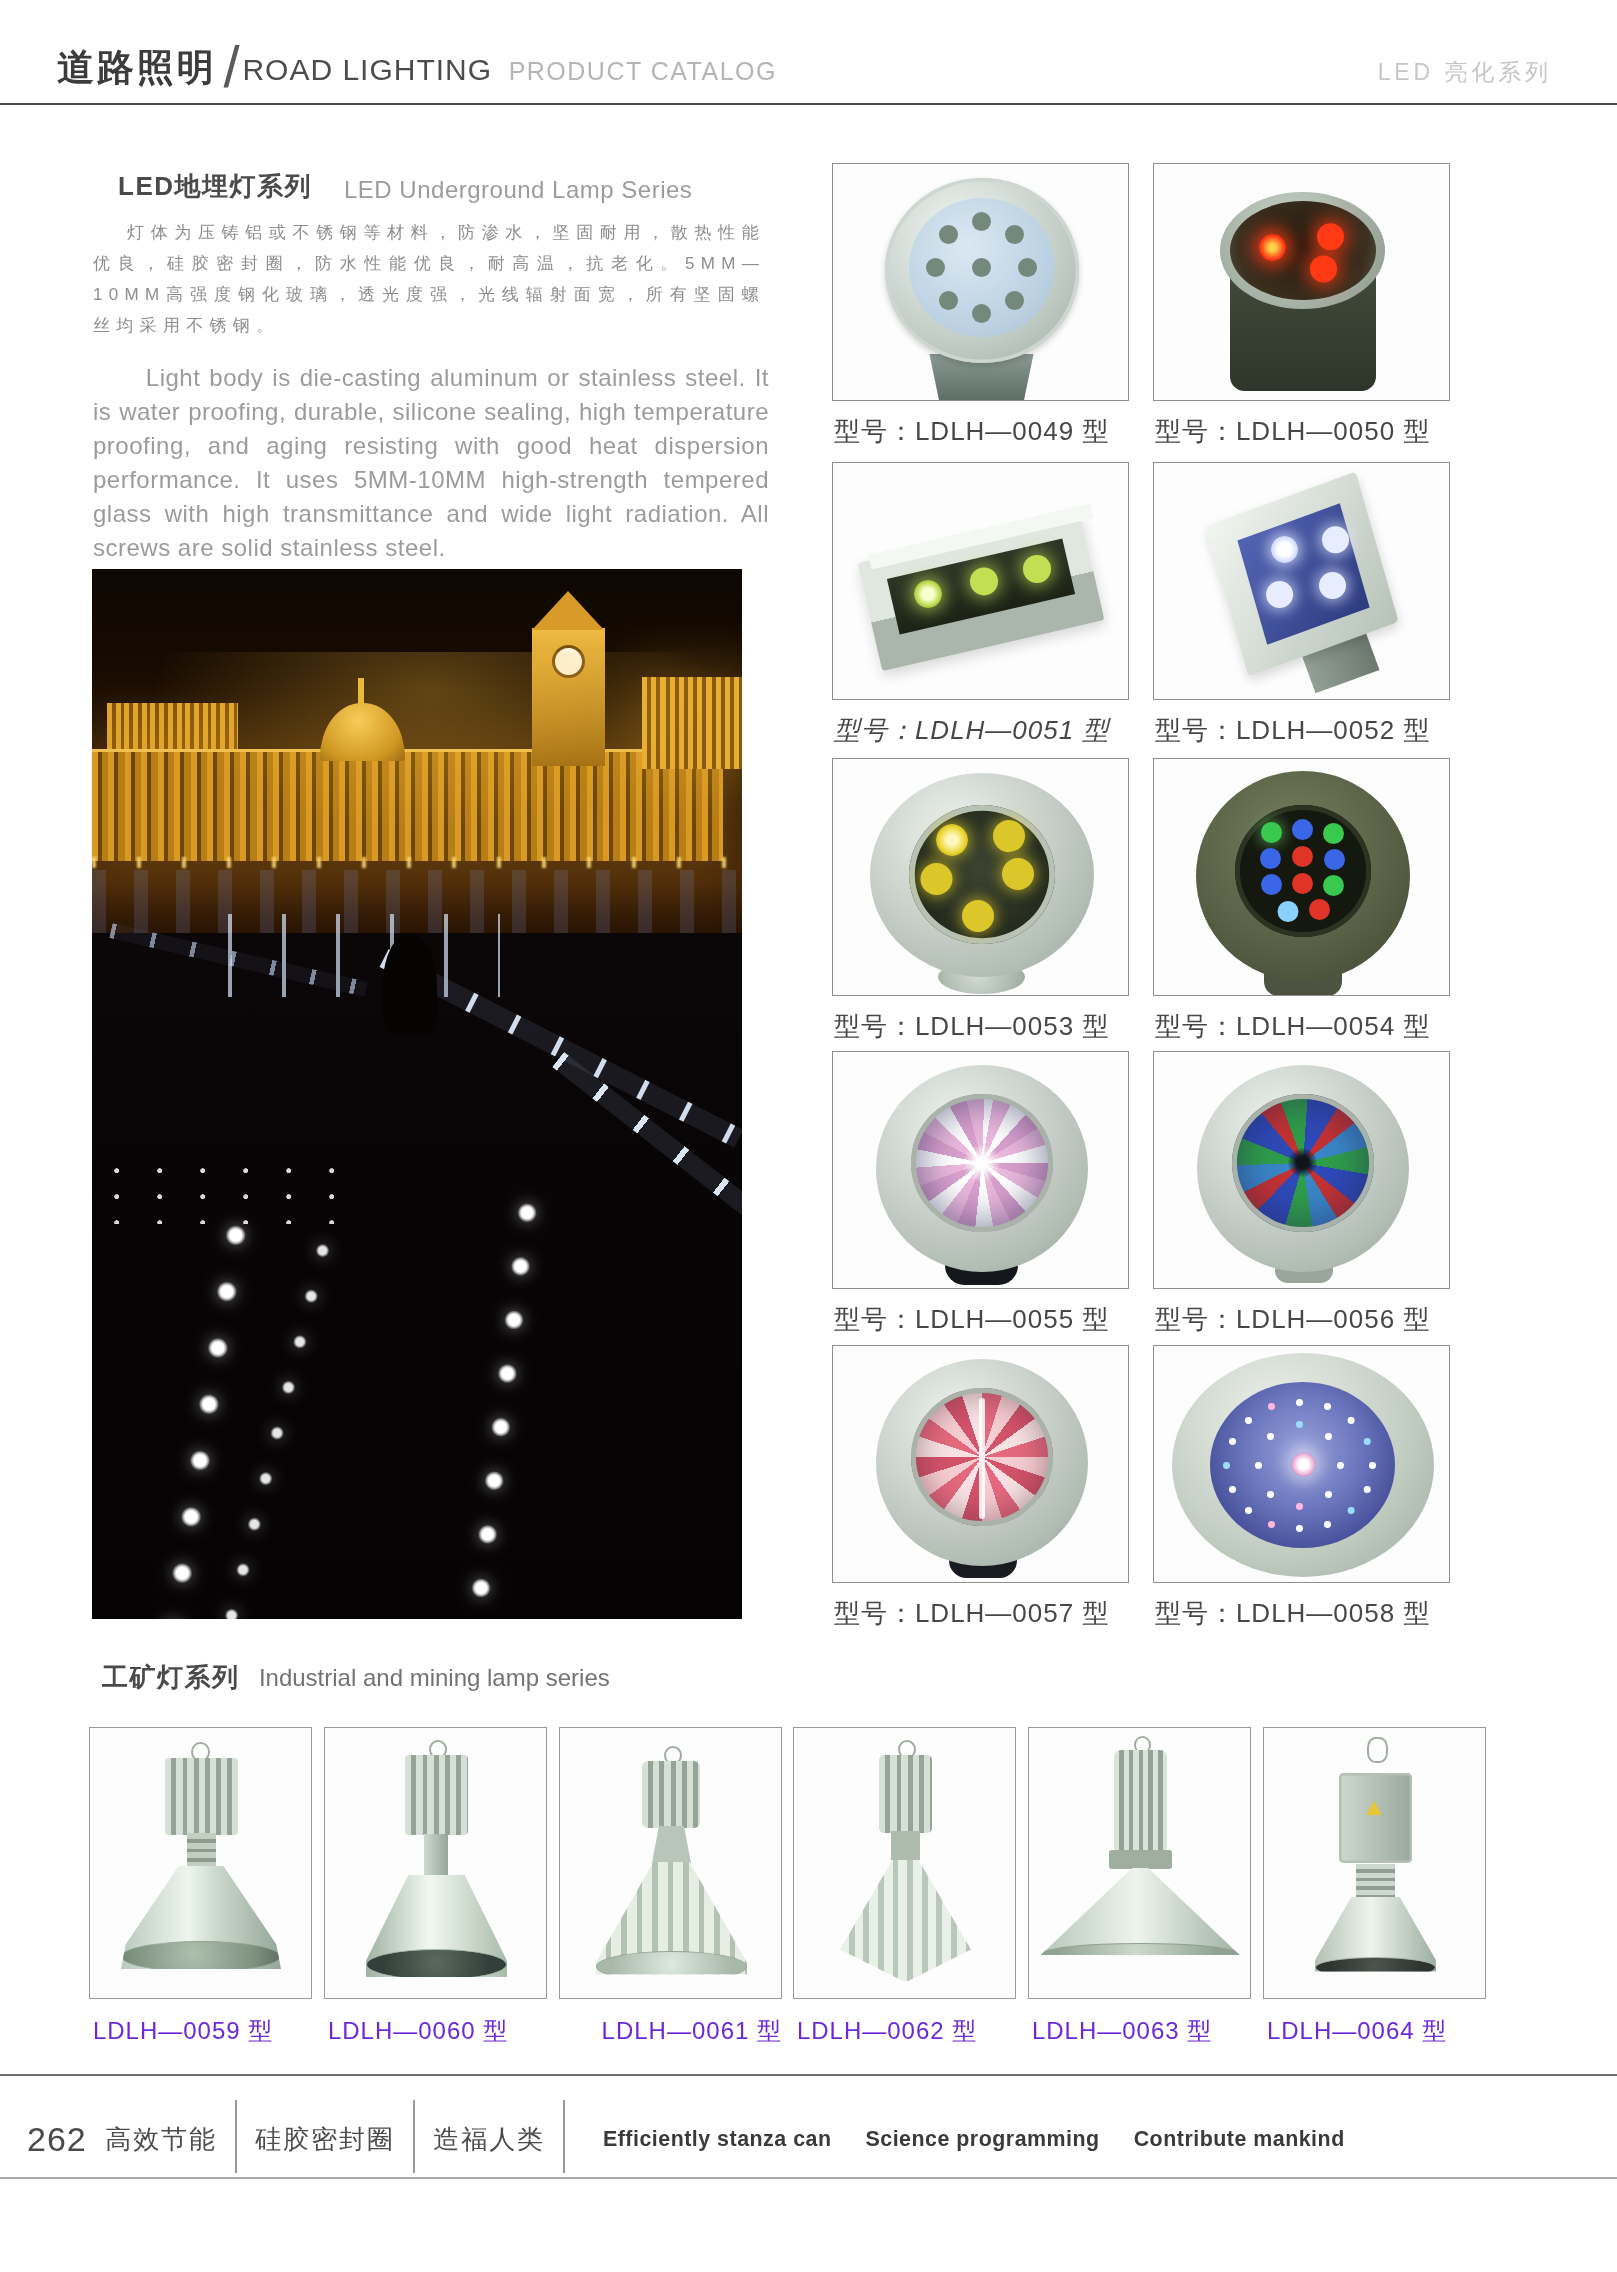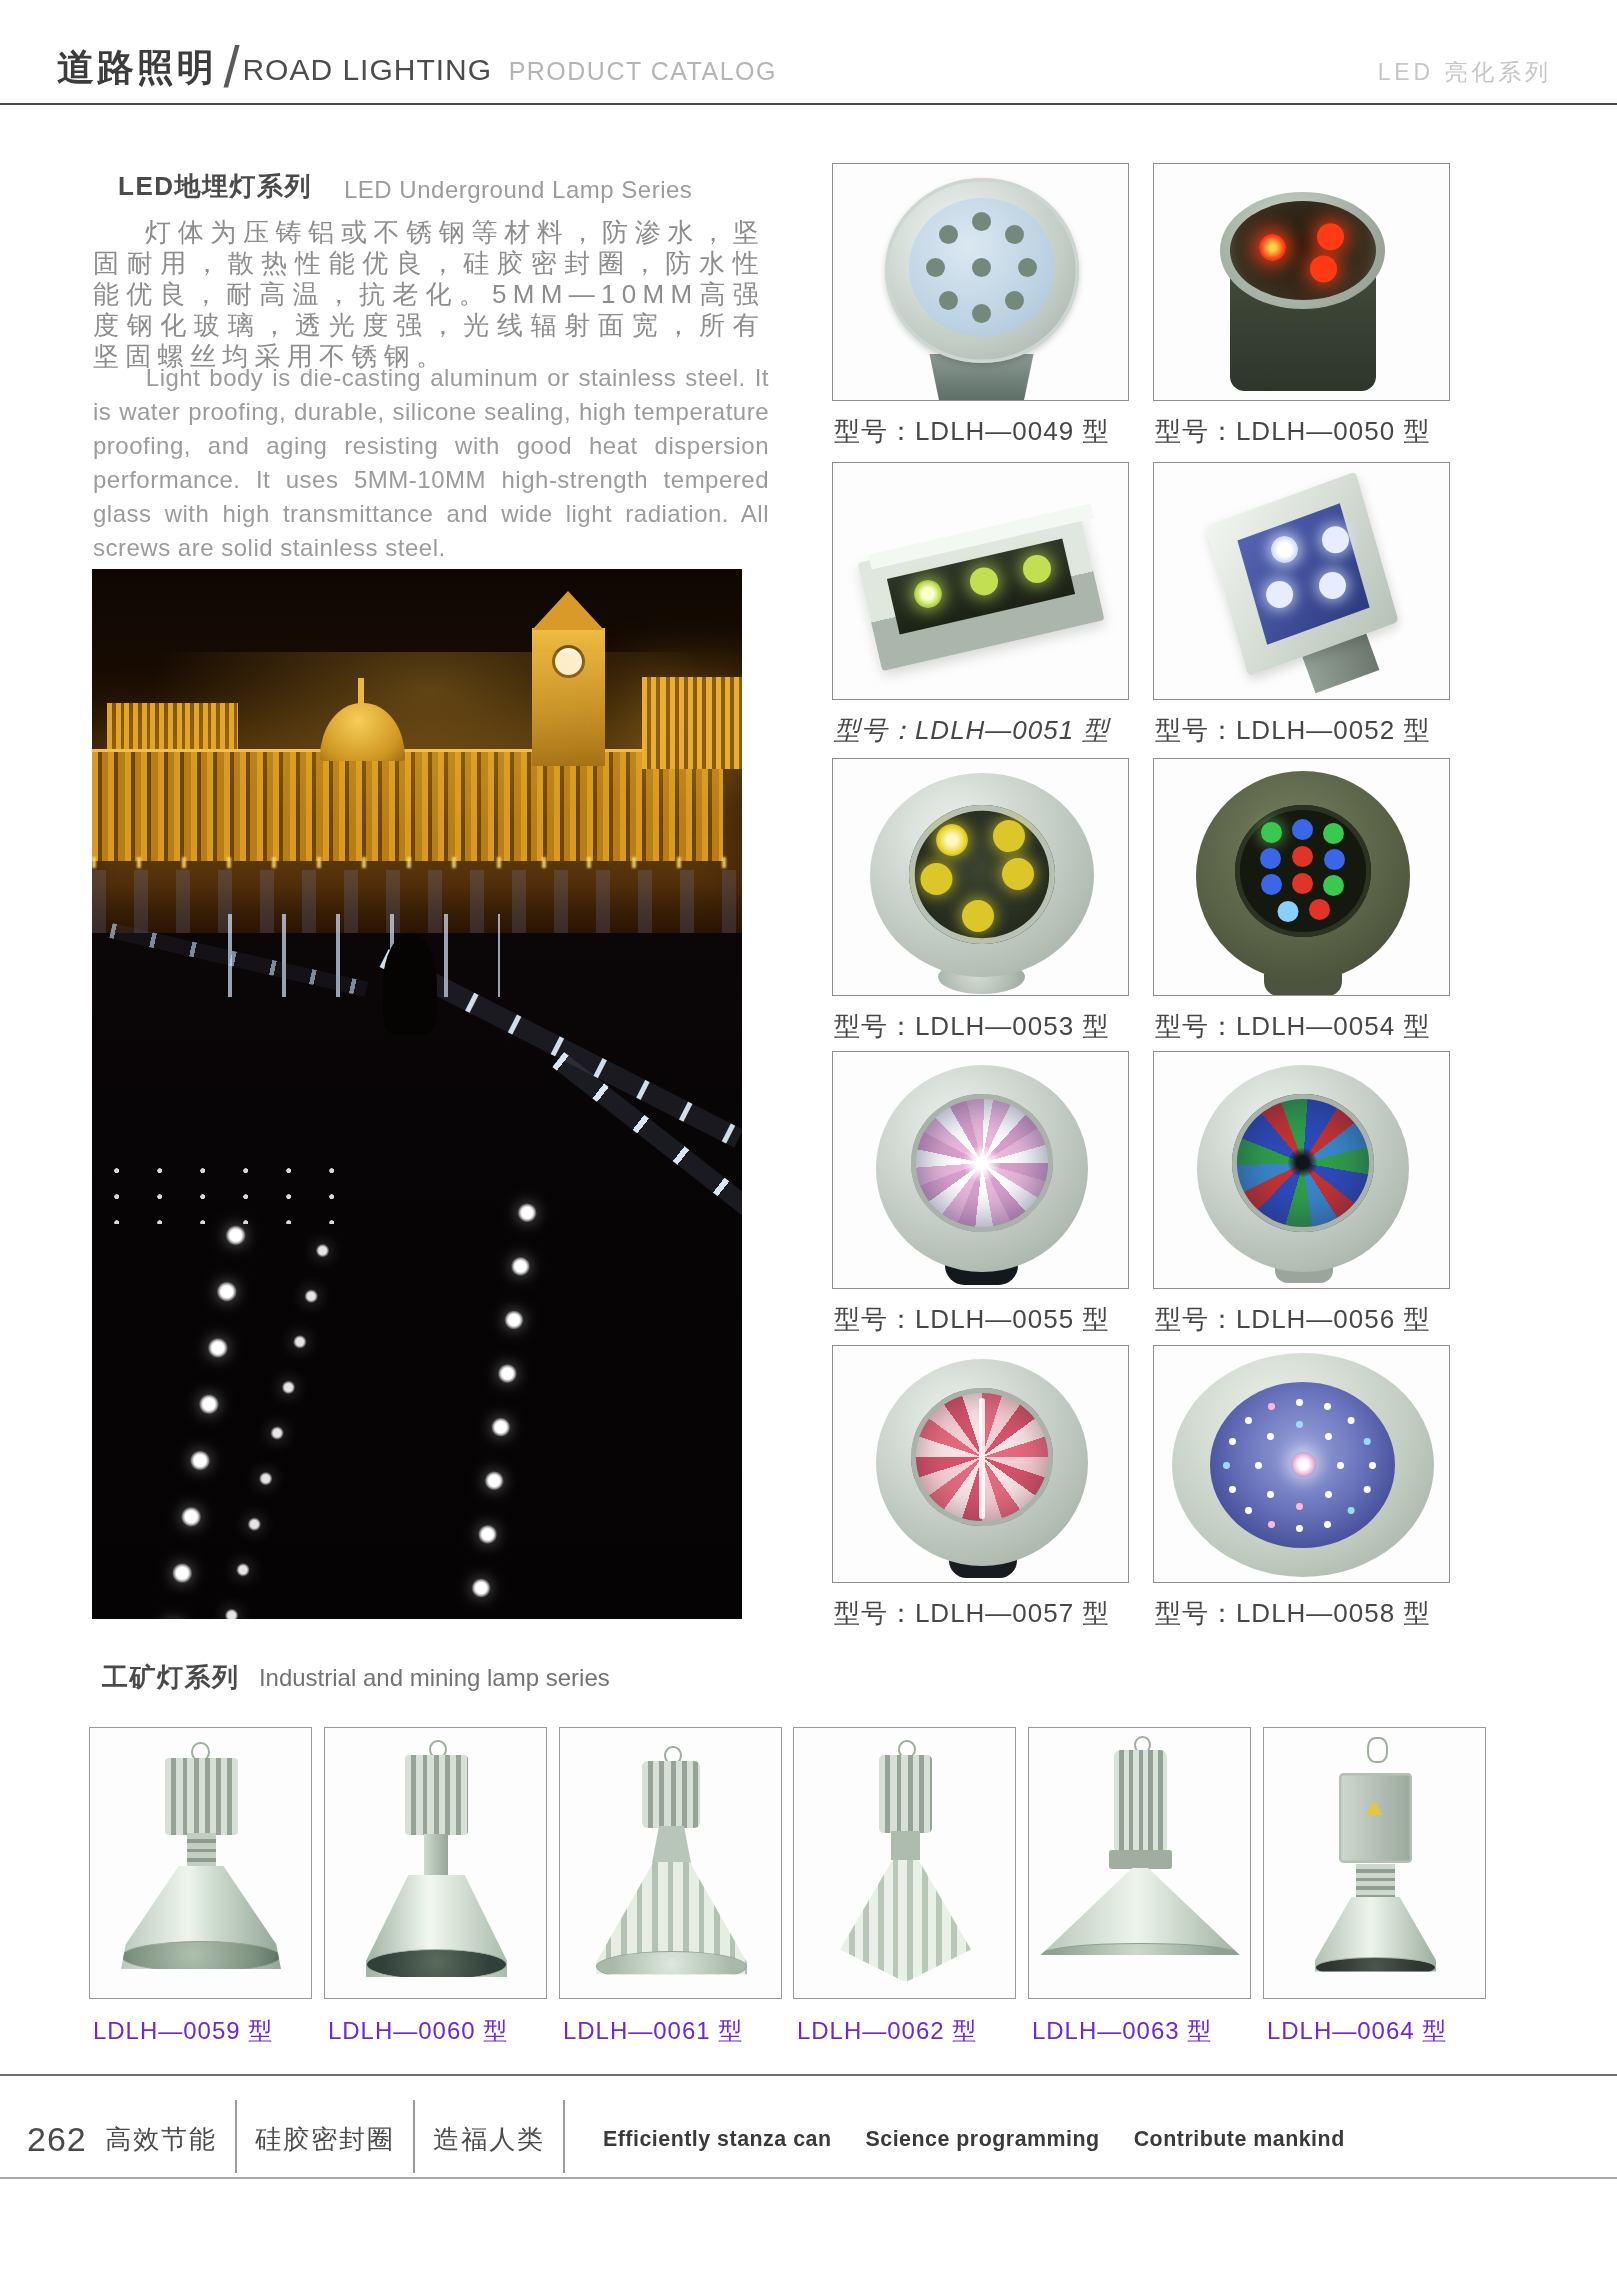--- a/index.html
+++ b/index.html
@@ -14,21 +14,21 @@
   .hdr-slash{font-size:58px;color:#5a5a5a;font-weight:300;line-height:.82;margin:0 2.9px 0 6.8px;transform:translateY(4.9px);}
   .hdr-en{font-size:30px;color:#4c4c4c;letter-spacing:1px;line-height:1;padding-bottom:1px;}
   .hdr-cat{font-size:25px;color:#b5b5b5;letter-spacing:1.5px;line-height:1;margin-left:16.5px;padding-bottom:1.9px;}
   .hdr-series{position:absolute;right:65px;top:57px;font-size:23px;color:#c6c6c6;letter-spacing:3.9px;}
   .hdr-line{position:absolute;left:0;top:103px;width:100%;height:2.4px;background:#4a4a4a;}
 
   
   .sec-title{position:absolute;left:118px;top:169px;display:flex;align-items:flex-end;}
   .sec-title .zh{font-size:26px;font-weight:700;color:#4a4a4a;letter-spacing:1.5px;}
   .sec-title .en{font-size:24px;color:#9c9c9c;margin-left:32px;letter-spacing:0.5px;}
-  .para-zh{position:absolute;left:93px;top:217px;width:672px;font-size:26px;line-height:31px;
+  .para-zh{position:absolute;left:93px;top:217px;width:672px;font-size:17px;line-height:31px;
            letter-spacing:6.3px;color:#8d8d8d;text-align:justify;text-indent:2em;}
   .para-en{position:absolute;left:93px;top:361px;width:676px;font-size:24px;line-height:34px;
            color:#9b9b9b;text-align:justify;text-indent:2.2em;letter-spacing:0.5px;}
 
   
   .hero{position:absolute;left:92px;top:569px;width:650px;height:1050px;background:#070402;overflow:hidden;}
   .sky{inset:0;background:linear-gradient(180deg,#0e0702 0%,#241103 22%,#3a1d06 30%,#1b0d04 38%,#0a0502 46%,#070402 100%);}
   .skyline{position:absolute;left:0;top:83px;right:0;height:209px;}
   .facade{left:0;right:19.4px;bottom:0;height:109px;border-top:3.9px solid #f0c050;filter:blur(0.5px);
           background:repeating-linear-gradient(90deg,#d89a22 0 5.8px,#6e4608 5.8px 9.7px,#b87e16 9.7px 16.5px);
@@ -452,21 +452,21 @@
         <div class="m-box">
           <div class="lamp hb m0060">
             <i class="a"></i>
             <i class="b fins"></i>
             <i class="c"></i>
             <i class="d"></i>
           </div>
         </div>
         <div class="m-label"><span>LDLH—0060</span><span> 型</span></div>
       </div>
-      <div class="m-cell" style="left: 559px; top: 1727px;">
+      <div class="m-cell" style="left: 559px; top: 1727px; text-align: right;">
         <div class="m-box">
           <div class="lamp hb m0061">
             <i class="a"></i>
             <i class="b fins"></i>
             <i class="c"></i>
             <i class="d"></i>
           </div>
         </div>
         <div class="m-label"><span>LDLH—0061</span><span> 型</span></div>
       </div>

